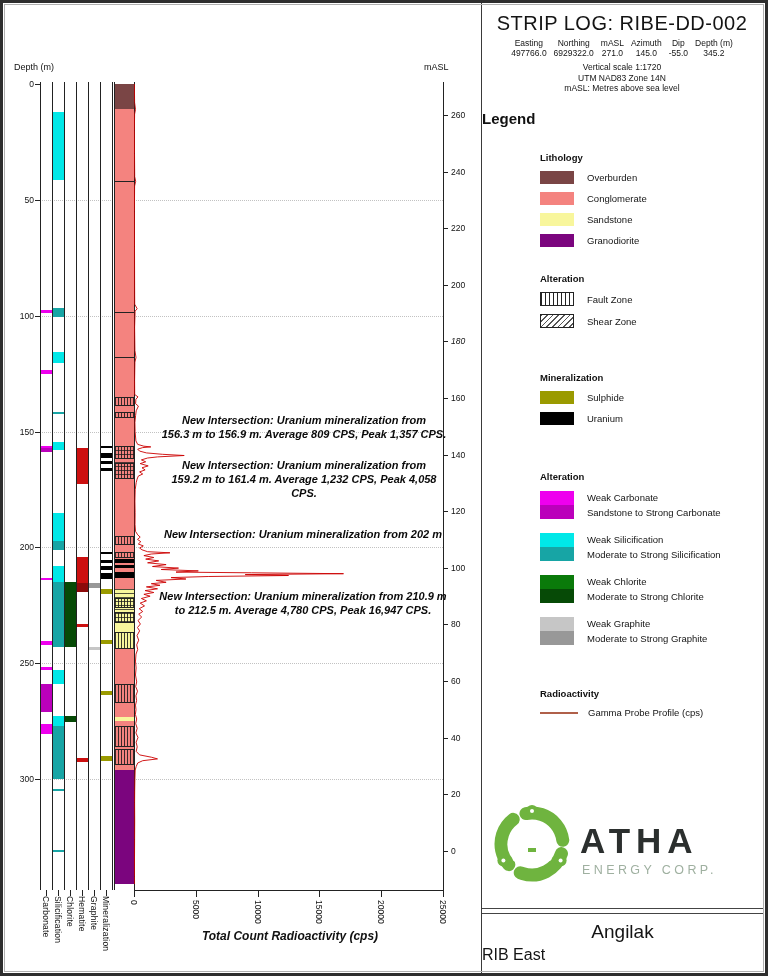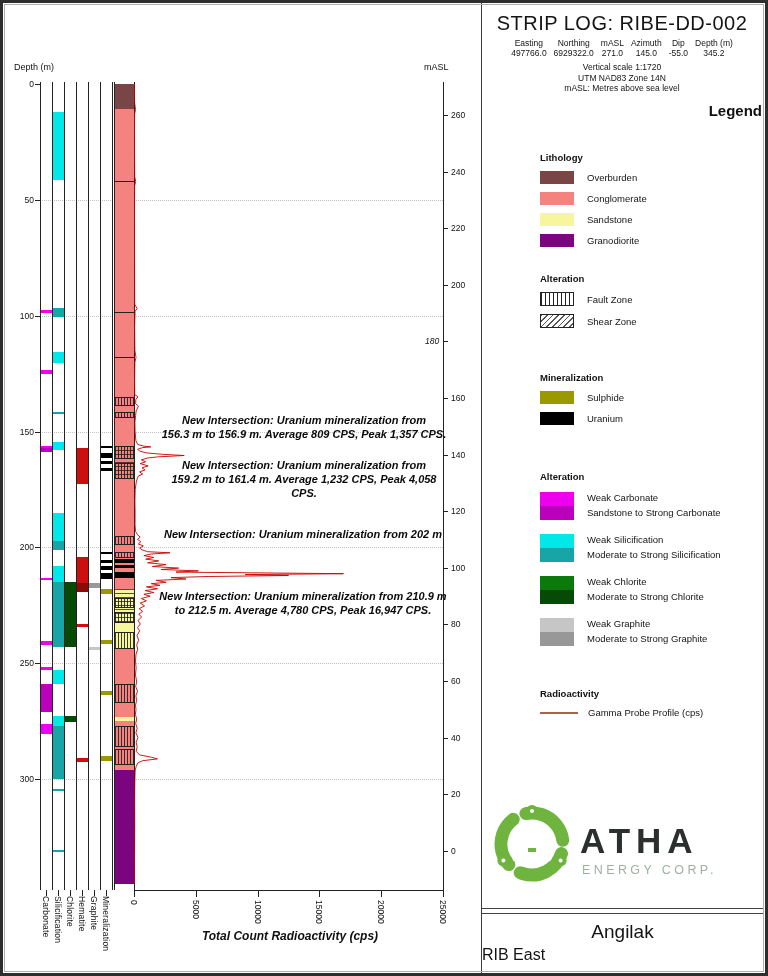--- a/index.html
+++ b/index.html
@@ -32,30 +32,30 @@
   .x-title{position:absolute;left:150px;top:929px;width:280px;text-align:center;font-size:12px;font-weight:bold;font-style:italic;color:#111;}
   .ann{position:absolute;font-size:11px;font-weight:bold;font-style:italic;color:#0a0a0a;text-align:center;line-height:14px;z-index:10;}
   #gammaSvg{position:absolute;left:134px;top:84px;z-index:6;}
 
   
   .right-panel{position:absolute;left:482px;top:0;width:286px;height:976px;}
   .rp-title{position:absolute;left:0;top:12px;width:280px;text-align:center;font-size:20px;color:#141414;letter-spacing:.5px;}
   .rp-fields{position:absolute;left:0;top:38px;width:280px;display:flex;justify-content:center;gap:7px;}
   .fcell{text-align:center;font-size:8.5px;color:#141414;line-height:10px;}
   .rp-notes{position:absolute;left:0;top:62px;width:280px;text-align:center;font-size:8.5px;color:#141414;line-height:10.5px;}
-  .legend-title{position:absolute;left:0;top:102px;width:280px;text-align:right;font-size:15px;font-weight:bold;color:#111;}
+  .legend-title{position:absolute;left:0;top:110px;width:280px;text-align:left;font-size:15px;font-weight:bold;color:#111;}
   #legend-sections{position:absolute;left:58px;top:152px;width:220px;}
   .lhead{font-size:9.5px;font-weight:bold;color:#111;margin-bottom:8px;}
   .lrow{display:flex;align-items:center;margin-bottom:8px;}
   .sw{width:34px;height:13px;margin-right:13px;flex:none;}
   .sw.tall{height:14px;box-sizing:border-box;}
   .pat-vlines{background:repeating-linear-gradient(90deg,#222 0 1px,#fff 1px 4px);border:1px solid #222;}
   .pat-diag{background:repeating-linear-gradient(135deg,#555 0 1px,#fff 1px 4px);border:1px solid #222;}
   .llabel{font-size:9.5px;color:#141414;}
-  .pairrow{display:flex;align-items:flex-end;margin-bottom:12px;}
+  .pairrow{display:flex;align-items:center;margin-bottom:12px;}
   .sw2{width:34px;height:28px;margin-right:13px;flex:none;display:flex;flex-direction:column;}
   .sw2 div{flex:1;}
   .pairlabels{font-size:9.5px;color:#141414;line-height:15px;}
   .linesw{width:38px;height:2px;margin-right:10px;flex:none;}
   .logo{position:absolute;left:6px;top:796px;width:268px;}
   .rp-footer{position:absolute;left:0;right:5px;bottom:5px;height:62px;border-top:1px solid #444;}
   .rp-footer .inner-line{border-top:1px solid #444;margin-top:4px;}
   .f1{text-align:center;font-size:19px;color:#141414;margin-top:7px;}
   .f2{text-align:left;font-size:16px;color:#141414;margin-top:3px;}
 </style>
@@ -89,21 +89,21 @@
       <div class="dlabel" style="left: 8px; width: 26px; top: 774.249px;">300</div>
       <div class="mtick" style="left: 443px; top: 115.121px;"></div>
       <div class="mlabel" style="left: 451px; top: 110.121px;">260</div>
       <div class="mtick" style="left: 443px; top: 171.703px;"></div>
       <div class="mlabel" style="left: 451px; top: 166.703px;">240</div>
       <div class="mtick" style="left: 443px; top: 228.286px;"></div>
       <div class="mlabel" style="left: 451px; top: 223.286px;">220</div>
       <div class="mtick" style="left: 443px; top: 284.869px;"></div>
       <div class="mlabel" style="left: 451px; top: 279.869px;">200</div>
       <div class="mtick" style="left: 443px; top: 341.452px;"></div>
-      <div class="mlabel" style="left: 425px; top: 336.452px; font-style: italic;">180</div>
+      <div class="mlabel" style="left: 451px; top: 336.452px; font-style: italic;">180</div>
       <div class="mtick" style="left: 443px; top: 398.035px;"></div>
       <div class="mlabel" style="left: 451px; top: 393.035px;">160</div>
       <div class="mtick" style="left: 443px; top: 454.618px;"></div>
       <div class="mlabel" style="left: 451px; top: 449.618px;">140</div>
       <div class="mtick" style="left: 443px; top: 511.2px;"></div>
       <div class="mlabel" style="left: 451px; top: 506.2px;">120</div>
       <div class="mtick" style="left: 443px; top: 567.783px;"></div>
       <div class="mlabel" style="left: 451px; top: 562.783px;">100</div>
       <div class="mtick" style="left: 443px; top: 624.366px;"></div>
       <div class="mlabel" style="left: 451px; top: 619.366px;">80</div>

